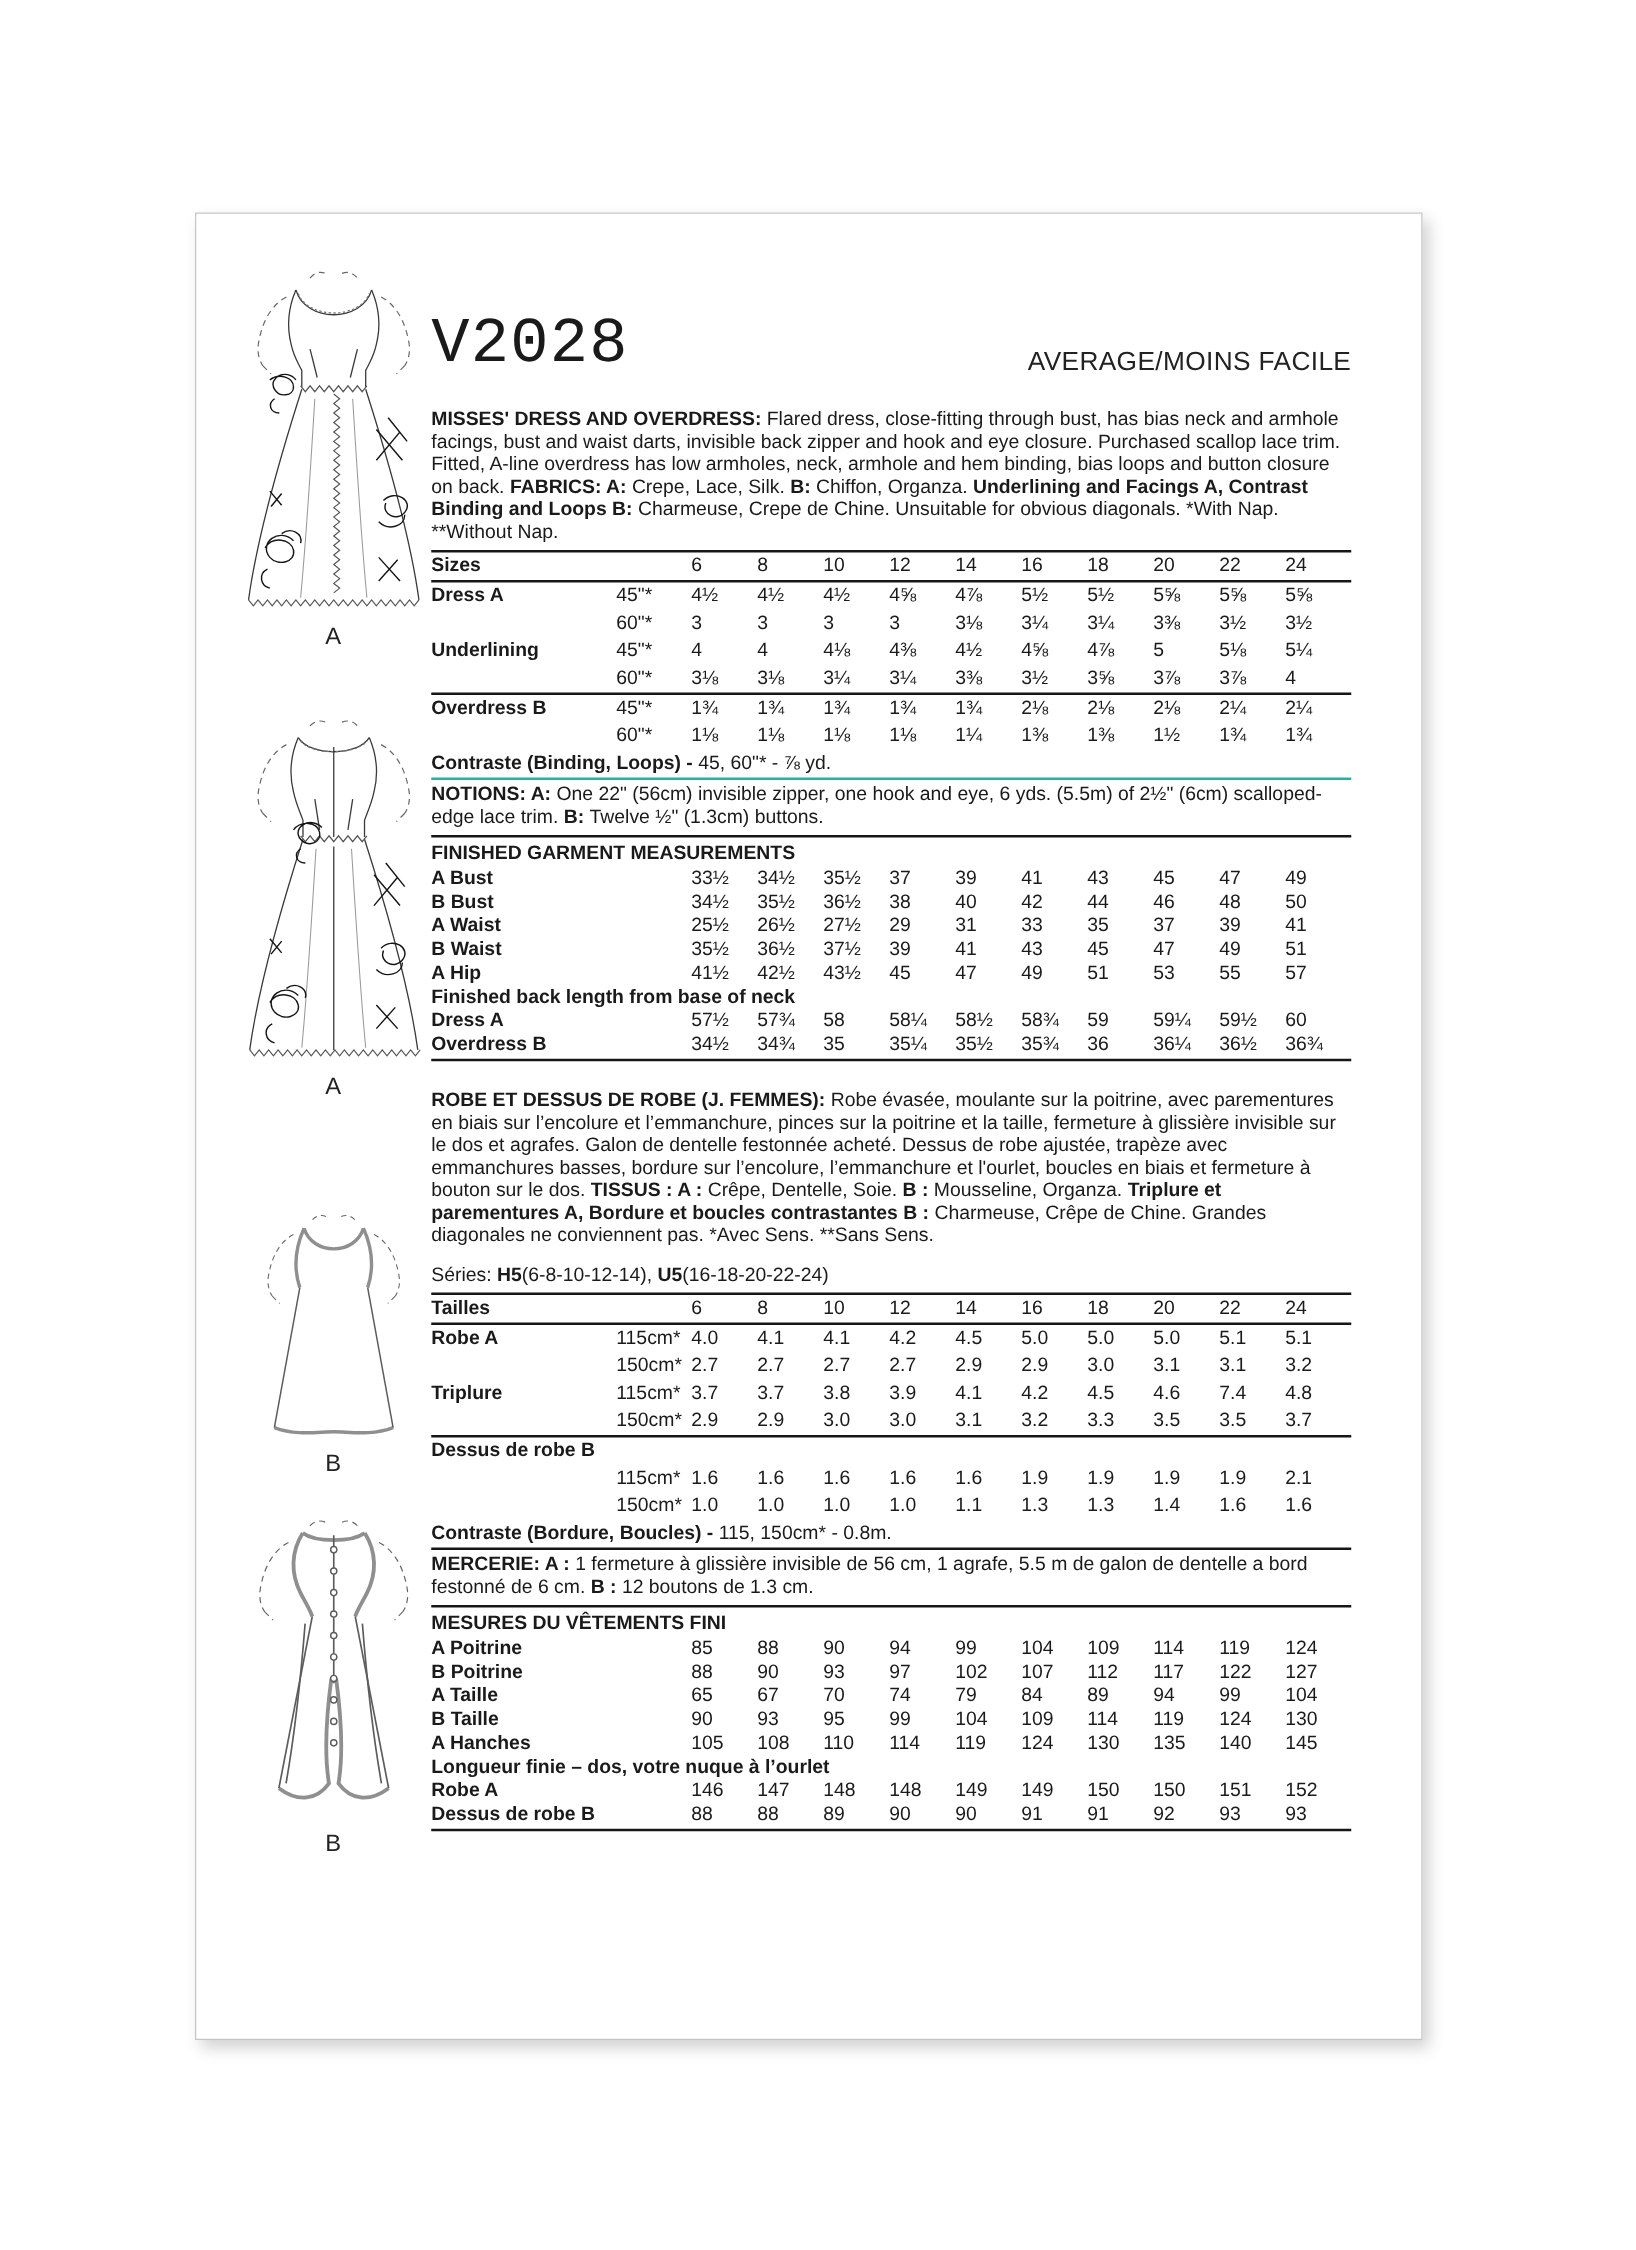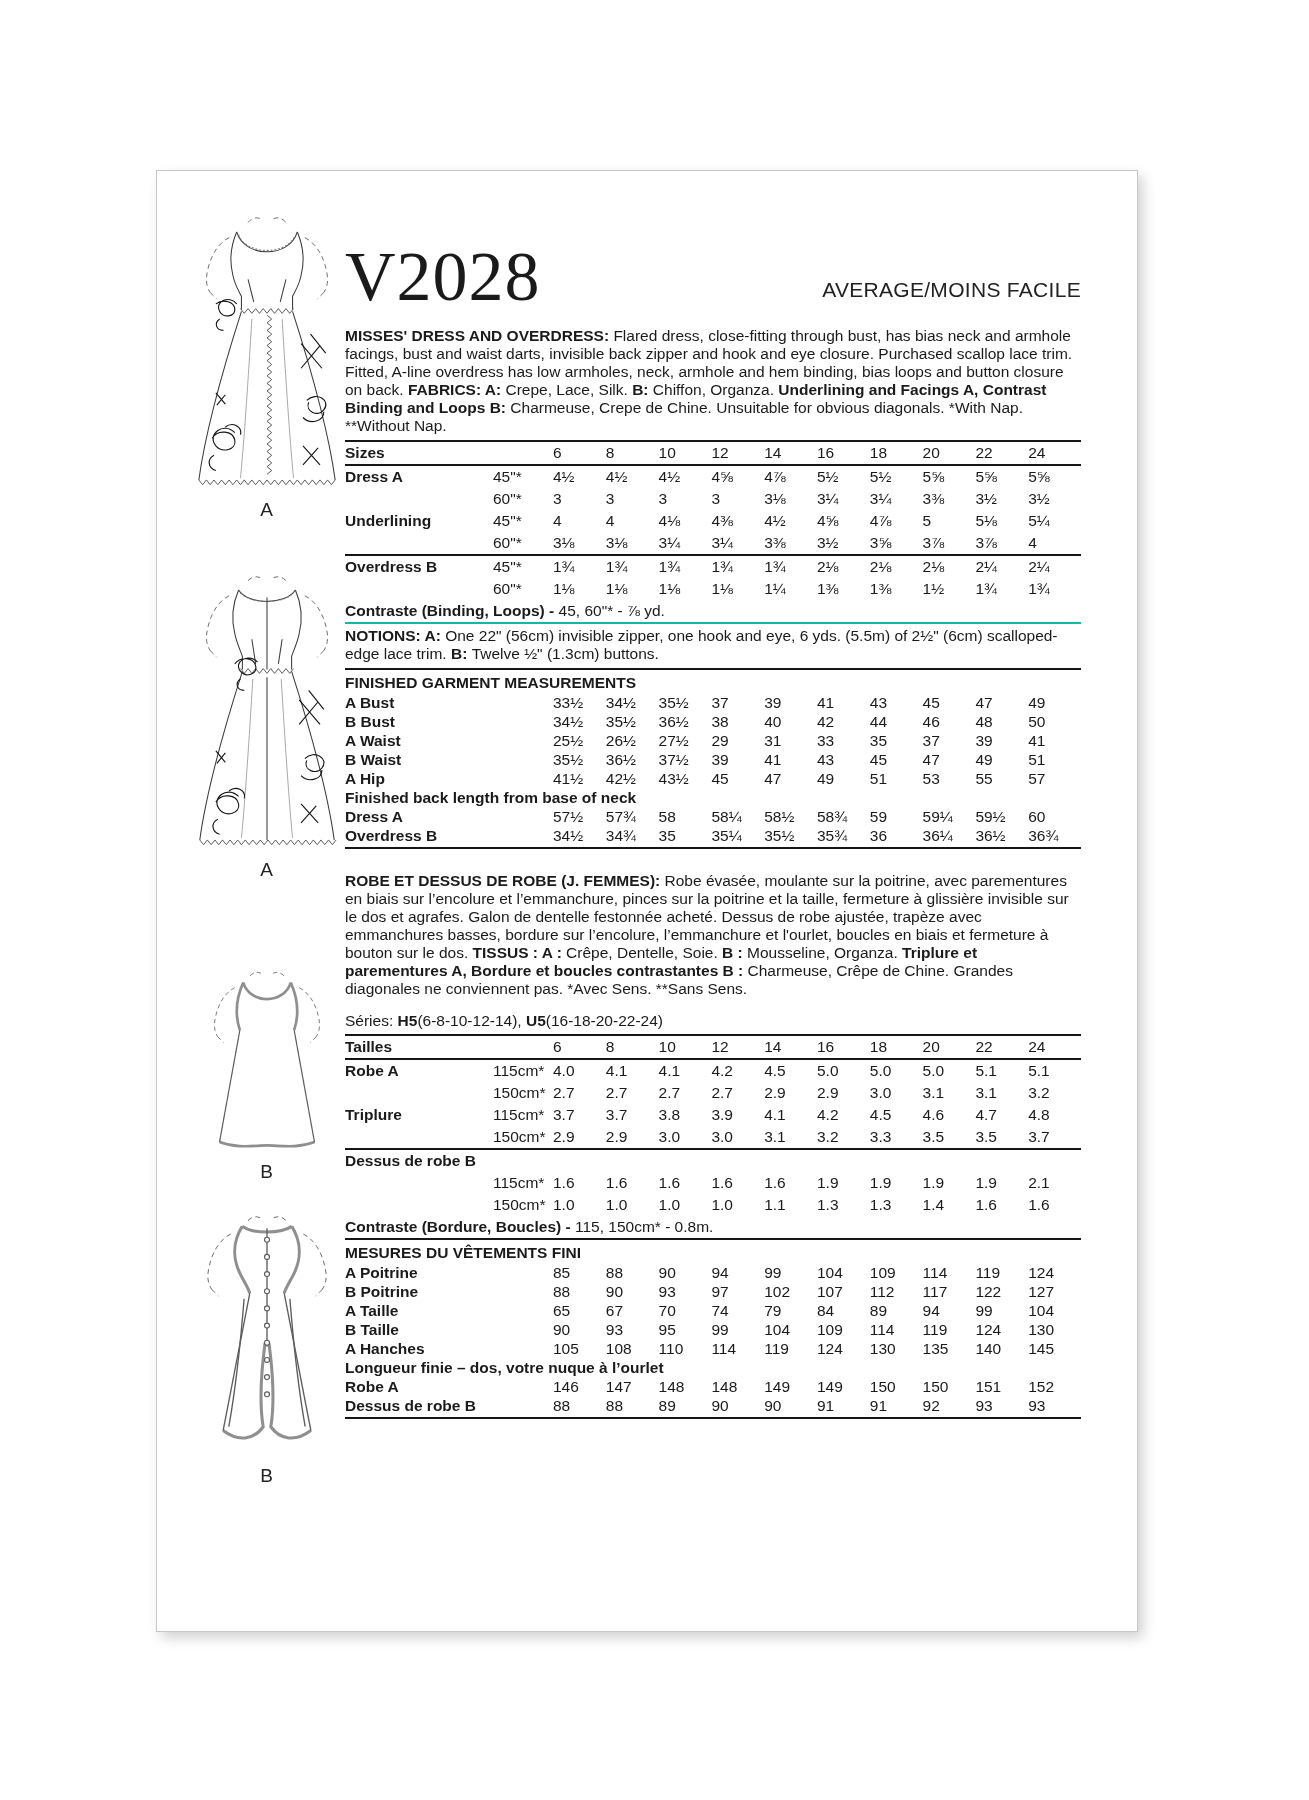--- a/index.html
+++ b/index.html
@@ -8,21 +8,21 @@
   .paper{position:absolute;left:156px;top:170px;width:982px;height:1462px;background:#fff;border:1px solid #c6c6c6;box-shadow:5px 6px 12px rgba(0,0,0,.18)}
   figure{position:absolute;width:176px;text-align:center}
   figure svg{display:block;margin:0 auto}
   figcaption{font-size:19px;color:#222;margin-top:2px;letter-spacing:1px}
   .fig1{left:22px;top:42px}
   .fig2{left:22px;top:402px}
   .fig3{left:22px;top:798px}
   .fig4{left:22px;top:1042px}
   .main{position:absolute;left:188px;top:0;width:736px}
   .masthead{display:flex;justify-content:space-between;align-items:flex-end;margin-top:80px}
-  .pattern-number{font-family:Liberation Serif, serif;font-weight:400;font-size:70px;line-height:52px;letter-spacing:1px}
+  .pattern-number{font-family:Liberation Mono, monospace;font-weight:400;font-size:51px;line-height:52px;letter-spacing:1px}
   .difficulty{font-size:21px;letter-spacing:.3px;color:#222;padding-bottom:1px}
   .para{font-size:15.5px;line-height:18px;text-align:left}
   .desc-en{margin-top:24px}
   .combos{margin-top:16px;font-size:15.5px;line-height:18px}
   b{font-weight:bold}
   .tbl{font-size:15.5px}
   .trow{display:grid;line-height:22px;align-items:baseline}
   .wide .trow{grid-template-columns:148px 60px repeat(10,52.8px)}
   .narrow .trow{grid-template-columns:208px repeat(10,52.8px)}
   .narrow .trow{line-height:19px}
@@ -446,21 +446,21 @@
           <span class="c-item">Triplure</span>
           <span class="c-w">115cm*</span>
           <span class="c-v">3.7</span>
           <span class="c-v">3.7</span>
           <span class="c-v">3.8</span>
           <span class="c-v">3.9</span>
           <span class="c-v">4.1</span>
           <span class="c-v">4.2</span>
           <span class="c-v">4.5</span>
           <span class="c-v">4.6</span>
-          <span class="c-v">4.7</span>
+          <span class="c-v">7.4</span>
           <span class="c-v">4.8</span>
         </div>
         <div class="trow">
           <span class="c-item"></span>
           <span class="c-w">150cm*</span>
           <span class="c-v">2.9</span>
           <span class="c-v">2.9</span>
           <span class="c-v">3.0</span>
           <span class="c-v">3.0</span>
           <span class="c-v">3.1</span>
@@ -495,20 +495,21 @@
           <span class="c-v">1.1</span>
           <span class="c-v">1.3</span>
           <span class="c-v">1.3</span>
           <span class="c-v">1.4</span>
           <span class="c-v">1.6</span>
           <span class="c-v">1.6</span>
         </div>
         <div class="span-row"><b>Contraste (Bordure, Boucles) - </b><span>115, 150cm* - 0.8m.</span></div>
       </div>
 
+    <p class="para boxed"><b>MERCERIE: A : </b><span>1 fermeture à glissière invisible de 56 cm, 1 agrafe, 5.5 m de galon de dentelle a bord festonné de 6 cm. </span><b>B : </b><span>12 boutons de 1.3 cm.</span></p>
 
     <section class="sect">
       <div class="sec-title">MESURES DU VÊTEMENTS FINI</div>
       <div class="tbl narrow">
           <div class="trow">
             <span class="c-item">A Poitrine</span>
             <span class="c-v">85</span>
             <span class="c-v">88</span>
             <span class="c-v">90</span>
             <span class="c-v">94</span>

